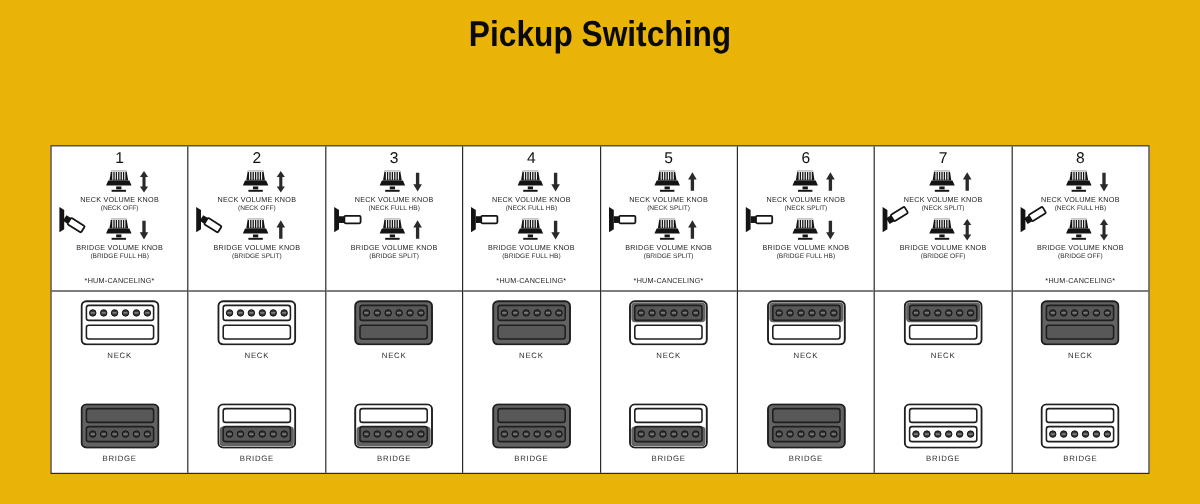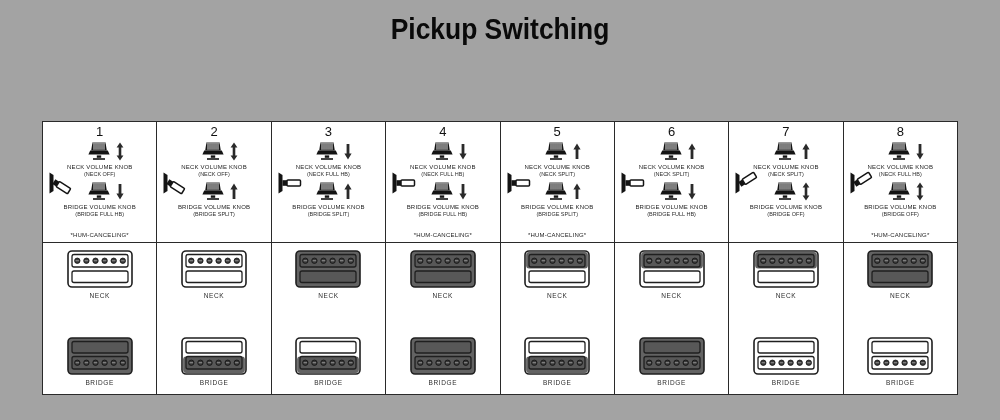--- a/index.html
+++ b/index.html
@@ -1,17 +1,17 @@
 <!DOCTYPE html>
 <html><head>
 <meta charset="utf-8">
 <style>
   html,body { margin:0; padding:0; background:#ffffff; }
   body { width:1000px; height:420px; font-family:"Liberation Sans", sans-serif; -webkit-font-smoothing:antialiased; }
-  .page { position:relative; width:1000px; height:420px; background:#a3a3a3; overflow:hidden; }
+  .page { position:relative; width:1000px; height:420px; background:#eab308; overflow:hidden; }
 
   .title {
     position:absolute; top:12px; left:0; right:0;
     text-align:center; font-size:30px; font-weight:bold; color:#0a0a0a;
     transform:scaleX(0.88); letter-spacing:0px;
   }
 
   .table {
     position:absolute; left:42px; top:121px; width:916px; height:274px;
     border:1.3px solid #2a2a2a; box-sizing:border-box;

